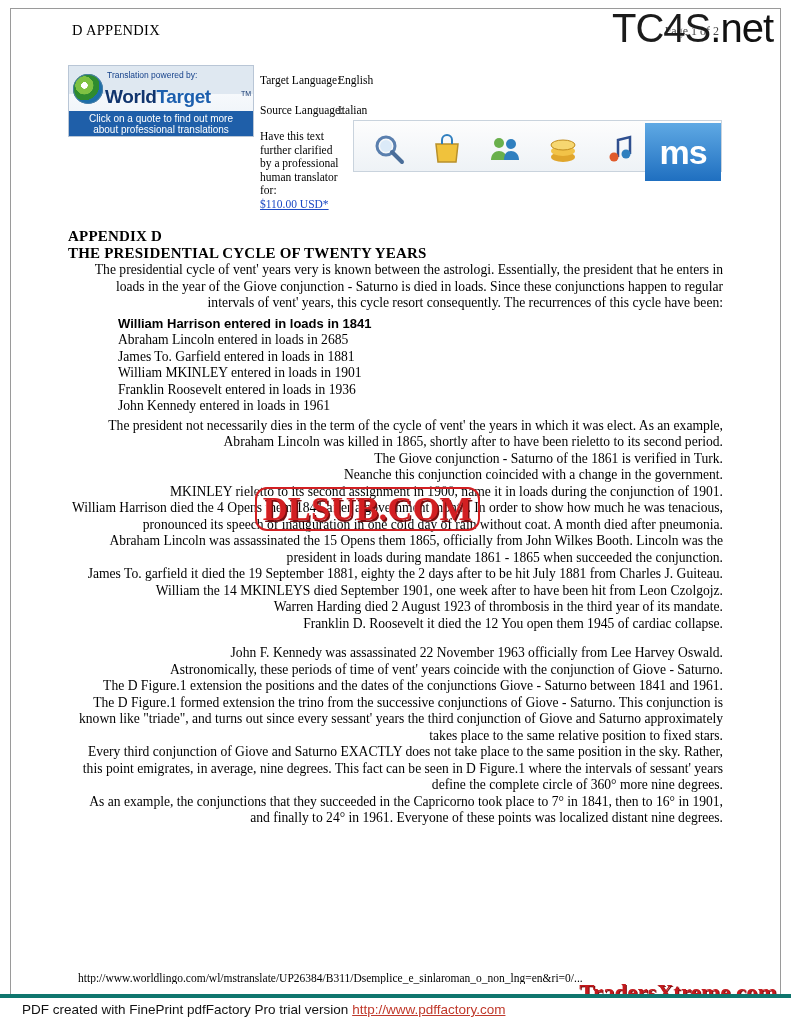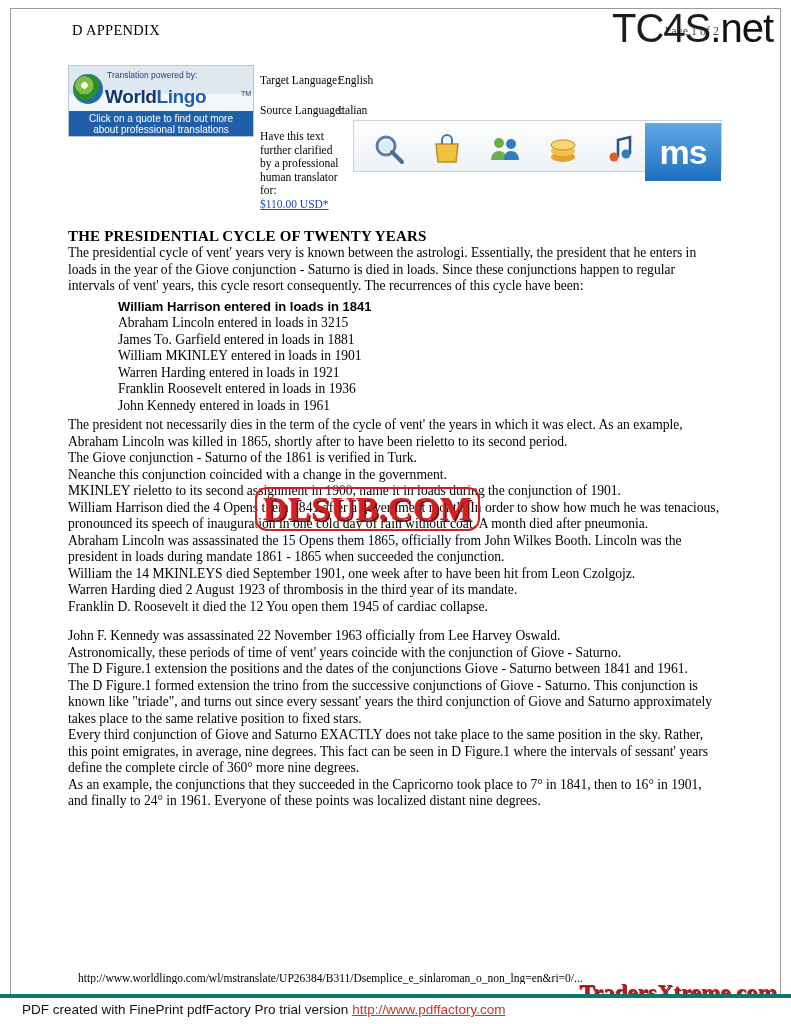--- a/index.html
+++ b/index.html
@@ -216,20 +216,21 @@
   }
   .doc h1 {
     font-size: 15px;
     font-weight: bold;
     margin: 0;
     line-height: 17px;
     letter-spacing: 0.2px;
   }
   .doc p {
     margin: 0 0 0 0;
+    text-align: right;
   }
   .doc p.sp { margin-top: 13px; }
   .list {
     margin: 4px 0 3px 0;
     padding-left: 50px;
   }
   .list div { line-height: 16.5px; }
   .list .first { font-weight: bold; font-family: "Liberation Sans", sans-serif; font-size: 13px; }
 
   
@@ -349,21 +350,21 @@
               <path d="M3 9l14 11L31 9" fill="none" stroke="#8a8a8a" stroke-width="1.5"></path>
             </svg>
         </span>
       </div>
       <div class="msn-logo">ms</div>
     </div>
 
     <div class="wl-logo">
       <div class="wl-top">Translation powered by:</div>
       <div class="wl-swirl"></div>
-      <div class="wl-name"><span>World</span><span class="lingo">Lingo</span></div>
+      <div class="wl-name"><span>World</span><span class="lingo">Target</span></div>
       <div class="wl-tm">TM</div>
       <div class="wl-cta">
         <div>Click on a quote to find out more</div>
         <div>about professional translations</div>
       </div>
     </div>
 
     <div class="wl-langs">
       <div class="lang-row">
         <span>Target Language:</span>
@@ -375,39 +376,40 @@
       </div>
     </div>
 
     <div class="wl-clarify">
       <span>Have this text further clarified by a professional human translator for:</span>
       <div class="wl-price">$110.00 USD*</div>
     </div>
   </div>
 
   <div class="doc">
+    <h1>APPENDIX D</h1>
     <h1>THE PRESIDENTIAL CYCLE OF TWENTY YEARS</h1>
     <p>The presidential cycle of vent' years very is known between the astrologi. Essentially, the president that he enters in loads in the year of the Giove conjunction - Saturno is died in loads. Since these conjunctions happen to regular intervals of vent' years, this cycle resort consequently. The recurrences of this cycle have been:</p>
 
     <div class="list">
       <div class="first">William Harrison entered in loads in 1841</div>
-      <div>Abraham Lincoln entered in loads in 3215</div>
+      <div>Abraham Lincoln entered in loads in 2685</div>
       <div>James To. Garfield entered in loads in 1881</div>
       <div>William MKINLEY entered in loads in 1901</div>
-      <div>Warren Harding entered in loads in 1921</div>
       <div>Franklin Roosevelt entered in loads in 1936</div>
       <div>John Kennedy entered in loads in 1961</div>
     </div>
 
     <p>The president not necessarily dies in the term of the cycle of vent' the years in which it was elect. As an example, Abraham Lincoln was killed in 1865, shortly after to have been rieletto to its second period.</p>
     <p>The Giove conjunction - Saturno of the 1861 is verified in Turk.</p>
     <p>Neanche this conjunction coincided with a change in the government.</p>
     <p>MKINLEY rieletto to its second assignment in 1900, name it in loads during the conjunction of 1901.</p>
     <p>William Harrison died the 4 Opens them 1841 after a government month. In order to show how much he was tenacious, pronounced its speech of inauguration in one cold day of rain without coat. A month died after pneumonia.</p>
     <p>Abraham Lincoln was assassinated the 15 Opens them 1865, officially from John Wilkes Booth. Lincoln was the president in loads during mandate 1861 - 1865 when succeeded the conjunction.</p>
+    <p>James To. garfield it died the 19 September 1881, eighty the 2 days after to be hit July 1881 from Charles J. Guiteau.</p>
     <p>William the 14 MKINLEYS died September 1901, one week after to have been hit from Leon Czolgojz.</p>
     <p>Warren Harding died 2 August 1923 of thrombosis in the third year of its mandate.</p>
     <p>Franklin D. Roosevelt it died the 12 You open them 1945 of cardiac collapse.</p>
 
     <p class="sp">John F. Kennedy was assassinated 22 November 1963 officially from Lee Harvey Oswald.</p>
     <p>Astronomically, these periods of time of vent' years coincide with the conjunction of Giove - Saturno.</p>
     <p>The D Figure.1 extension the positions and the dates of the conjunctions Giove - Saturno between 1841 and 1961.</p>
     <p>The D Figure.1 formed extension the trino from the successive conjunctions of Giove - Saturno. This conjunction is known like "triade", and turns out since every sessant' years the third conjunction of Giove and Saturno approximately takes place to the same relative position to fixed stars.</p>
     <p>Every third conjunction of Giove and Saturno EXACTLY does not take place to the same position in the sky. Rather, this point emigrates, in average, nine degrees. This fact can be seen in D Figure.1 where the intervals of sessant' years define the complete circle of 360° more nine degrees.</p>
     <p>As an example, the conjunctions that they succeeded in the Capricorno took place to 7° in 1841, then to 16° in 1901, and finally to 24° in 1961. Everyone of these points was localized distant nine degrees.</p>

